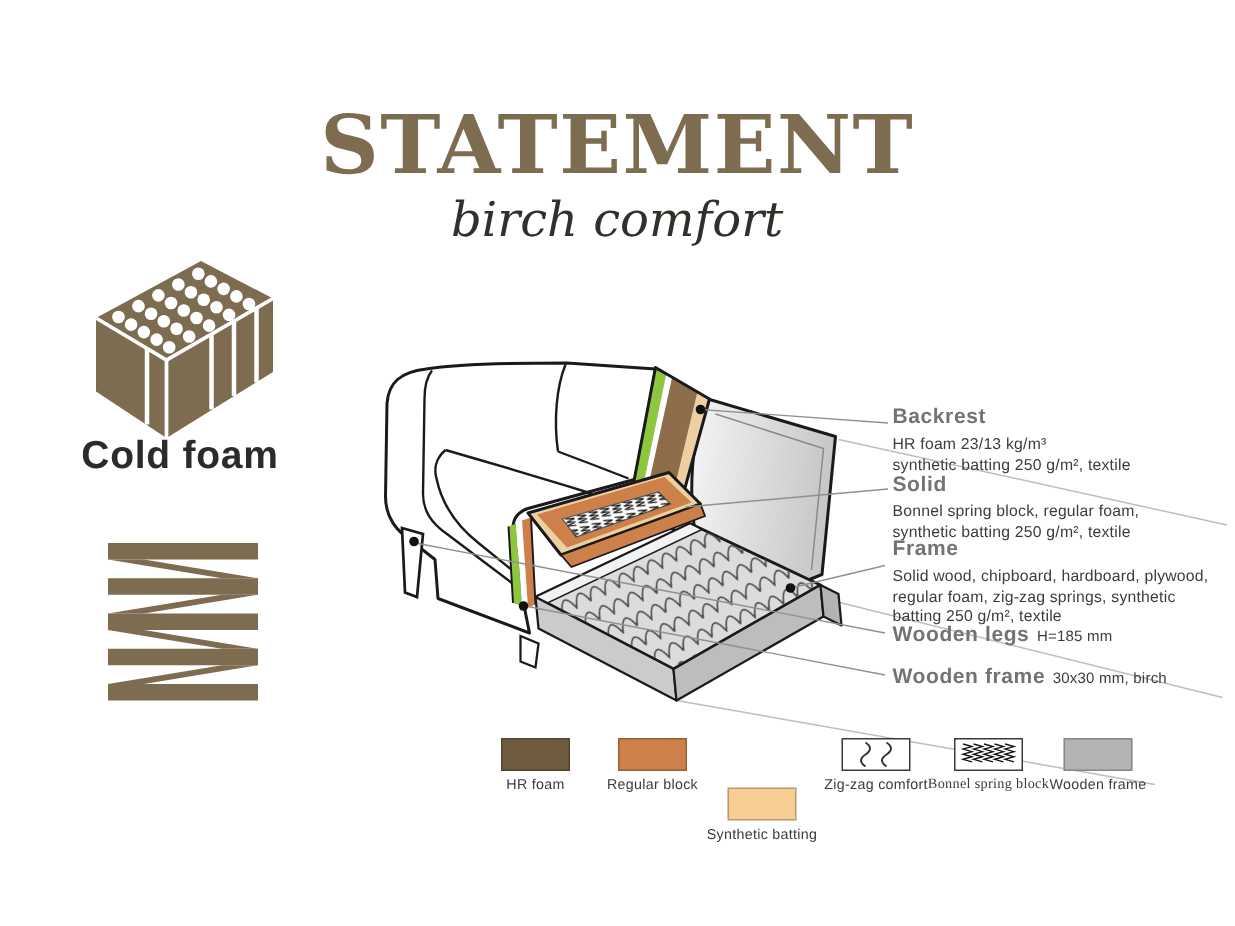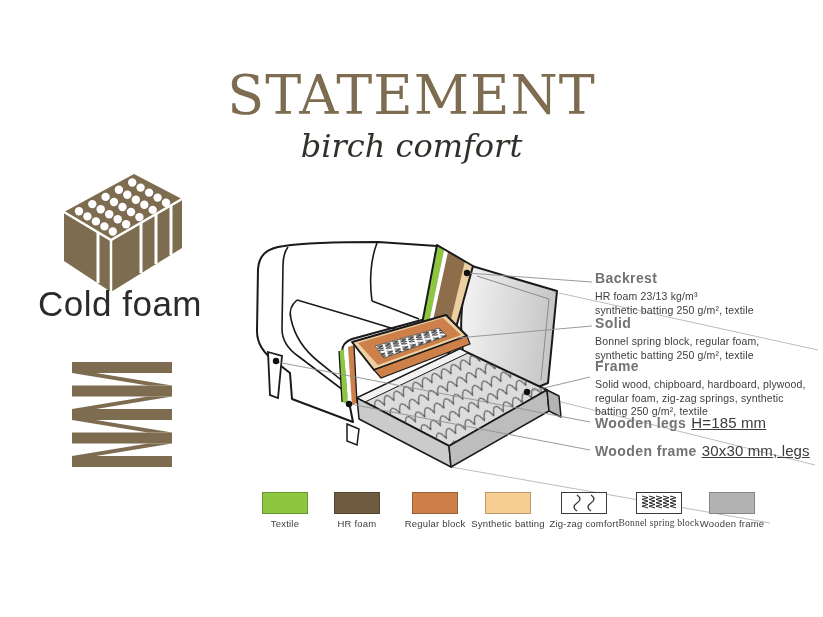--- a/index.html
+++ b/index.html
@@ -1,34 +1,34 @@
 <!DOCTYPE html>
 <html><head>
 <meta charset="utf-8">
 <style>
   html,body{margin:0;padding:0;background:#fff;}
   .canvas{position:relative;width:823px;height:617px;background:#ffffff;overflow:hidden;
           font-family:"Liberation Sans",sans-serif;color:#2b2b2b;}
   
   .title{position:absolute;left:0;right:0;top:64px;text-align:center;
-         font-family:"DejaVu Serif",serif;font-weight:400;font-size:54px;
+         font-family:"DejaVu Serif",serif;font-weight:700;font-size:54px;
          letter-spacing:1px;color:#7d6c50;}
   .subtitle{position:absolute;left:0;right:0;top:127px;text-align:center;
             font-family:"DejaVu Serif",serif;font-style:italic;font-size:32px;color:#33302c;}
   
   .feat-icon{position:absolute;}
   .feat-label{position:absolute;left:20px;width:200px;text-align:center;
-              font-size:35px;line-height:27px;letter-spacing:0.5px;color:#2b2b2b;}
+              font-size:26px;line-height:27px;letter-spacing:0.5px;color:#2b2b2b;font-weight:bold;}
   
   svg.diagram{position:absolute;left:0;top:0;}
   
   .callout{position:absolute;left:595px;width:235px;}
   .callout h3{margin:0;font-size:14px;font-weight:700;letter-spacing:0.4px;color:#737373;display:inline-block;}
   .callout .body{margin-top:3px;font-size:10.5px;line-height:13.5px;color:#3c3c3c;letter-spacing:0.15px;}
-  .callout .detail{font-size:15px;color:#3c3c3c;margin-left:5px;letter-spacing:0.15px;text-decoration:underline;}
+  .callout .detail{font-size:10px;color:#3c3c3c;margin-left:5px;letter-spacing:0.15px;}
   
   .lg-item{position:absolute;top:492px;width:90px;text-align:center;}
   .lg-swatch{width:46px;height:22px;margin:0 auto;border:1px solid rgba(0,0,0,0.25);box-sizing:border-box;}
   .lg-swatch.outline{background:#fff;border:1px solid #3a3a3a;padding:0;}
   .lg-label{margin-top:4px;font-size:9.5px;line-height:11px;letter-spacing:0.2px;color:#3c3c3c;}
 </style>
 </head>
 <body>
 
 <div class="canvas">
@@ -206,36 +206,32 @@
     <div class="body">
       <div>Solid wood, chipboard, hardboard, plywood,</div>
       <div>regular foam, zig-zag springs, synthetic</div>
       <div>batting 250 g/m², textile</div>
     </div>
   </div>
   <div class="callout" style="top:414px;">
     <h3>Wooden legs</h3><span class="detail">H=185 mm</span>
   </div>
   <div class="callout" style="top:442px;">
-    <h3>Wooden frame</h3><span class="detail">30x30 mm, legs</span>
-  </div>
-
-  <div class="lg-item" style="left:240px;">
-    <div class="lg-swatch" style="background-color: rgb(141, 198, 63);"></div>
-    <div class="lg-label">Textile</div>
-  </div>
+    <h3>Wooden frame</h3><span class="detail">30x30 mm, birch</span>
+  </div>
+
   <div class="lg-item" style="left:312px;">
     <div class="lg-swatch" style="background-color: rgb(111, 91, 64);"></div>
     <div class="lg-label">HR foam</div>
   </div>
   <div class="lg-item" style="left:390px;">
     <div class="lg-swatch" style="background-color: rgb(205, 128, 73);"></div>
     <div class="lg-label">Regular block</div>
   </div>
-  <div class="lg-item" style="left:463px;">
+  <div class="lg-item" style="left:463px;margin-top:33px;">
     <div class="lg-swatch" style="background-color: rgb(246, 206, 147);"></div>
     <div class="lg-label">Synthetic batting</div>
   </div>
   <div class="lg-item" style="left:539px;">
     <div class="lg-swatch outline">
       <svg width="44" height="20" viewBox="0 0 44 20">
         <path d="M15,2 q6,4 0,8 q-6,4 0,8 M29,2 q6,4 0,8 q-6,4 0,8" fill="none" stroke="#333" stroke-width="1.3"></path>
       </svg>
     </div>
     <div class="lg-label">Zig-zag comfort</div>

